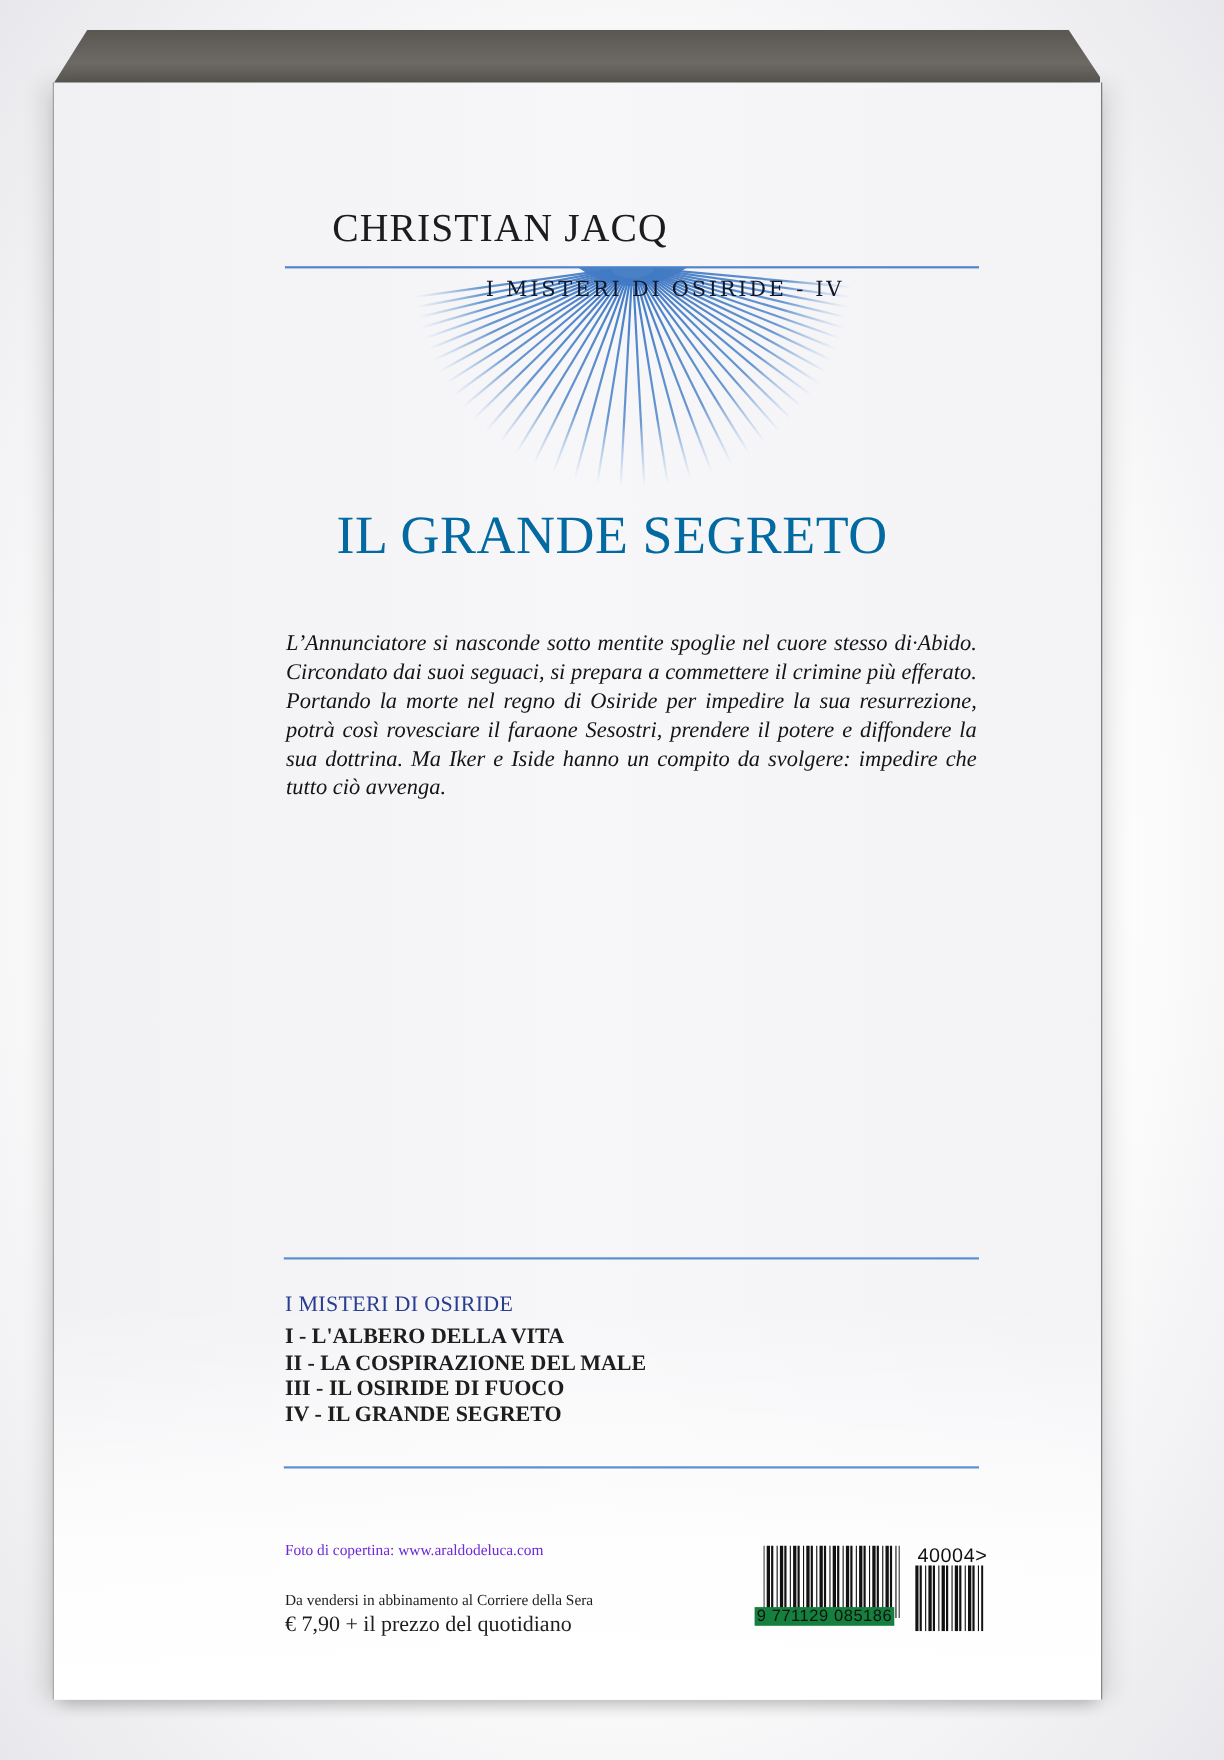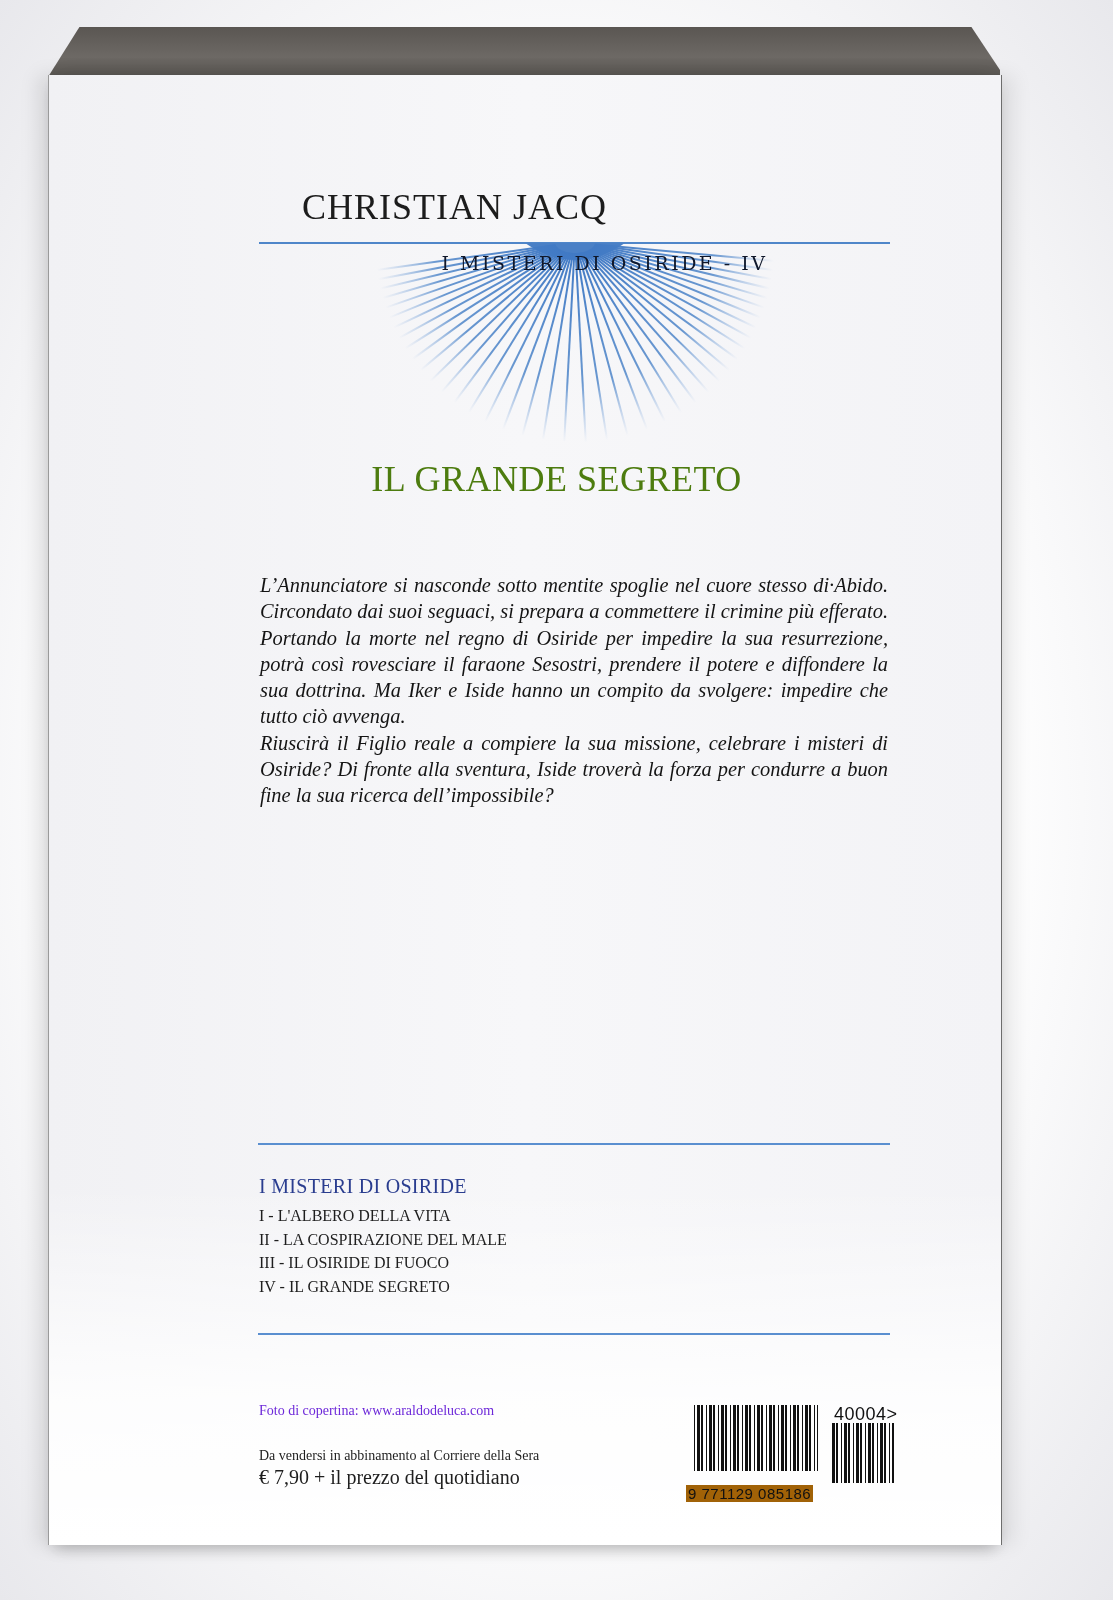--- a/index.html
+++ b/index.html
@@ -44,51 +44,51 @@
   .rule.mid { left: 258px; width: 632px; top: 1143px; height: 2px; background: #5a8fd0; }
   .rule.bot { left: 258px; width: 632px; top: 1333px; height: 2px; background: #5a8fd0; }
   .sunburst { position: absolute; left: 255px; top: 243px; width: 640px; height: 200px; }
   .series-line {
     position: absolute; left: 0; width: 1113px; top: 252px;
     text-align: center; font-family: "DejaVu Serif", serif; font-size: 19px;
     letter-spacing: 2.5px; color: #0f172a; margin-left: 48px;
   }
   .book-title {
     position: absolute; left: 0; width: 1113px; top: 458px;
-    text-align: center; font-size: 36px; letter-spacing: 0.5px; color: #4d7c0f;
+    text-align: center; font-size: 49px; letter-spacing: 0.5px; color: #0369a1;
   }
   .blurb {
     position: absolute; left: 260px; width: 628px; top: 572px;
     font-size: 20.4px; line-height: 26.3px; color: #141414;
     text-align: justify;
   }
   .blurb p { margin: 0; font-style: italic; }
   .series-box-title {
     position: absolute; left: 259px; top: 1175px;
     font-size: 20px; color: #2a3d8f; letter-spacing: 0.3px;
   }
   .series-list {
     position: absolute; left: 259px; top: 1204px; margin: 0; padding: 0; list-style: none;
-    font-size: 16px; line-height: 23.5px; color: #1e1e1e;
+    font-size: 20px; line-height: 23.5px; color: #1e1e1e; font-weight: bold;
   }
   .credit {
     position: absolute; left: 259px; top: 1403px; font-size: 14px; color: #6d28d9;
   }
   .sale-note {
     position: absolute; left: 259px; top: 1448px; font-size: 14px; color: #1e1e1e;
   }
   .price {
     position: absolute; left: 259px; top: 1466px; font-size: 20px; color: #1e1e1e;
   }
   .barcode-wrap { position: absolute; left: 686px; top: 1405px; width: 230px; height: 85px; }
   .barcode-main { position: absolute; left: 8px; top: 0; width: 124px; height: 66px; }
   .barcode-addon { position: absolute; left: 146px; top: 18px; width: 62px; height: 60px; }
   .barcode-digits {
-    position: absolute; left: 0; top: 80px; font-family: "Liberation Sans", sans-serif;
-    font-size: 15px; letter-spacing: 0.5px; color: #111; background: #a16207; padding: 0 2px;
+    position: absolute; left: 0; top: 56px; font-family: "Liberation Sans", sans-serif;
+    font-size: 15px; letter-spacing: 0.5px; color: #111; background: #15803d; padding: 0 2px;
   }
   .barcode-addon-digits {
     position: absolute; left: 148px; top: -1px; font-family: "Liberation Sans", sans-serif;
     font-size: 18px; letter-spacing: 0.5px; color: #111;
   }
 </style>
 </head>
 <body>
 
 <div class="scan-bg"></div>
@@ -156,21 +156,20 @@
       <line x1="300.4370479853239" y1="2.079116908177593" x2="62.258107206642194" y2="35.344987439019086"></line>
     </g>
 </svg>
 
 <div class="series-line">I MISTERI DI OSIRIDE - IV</div>
 
 <div class="book-title">IL GRANDE SEGRETO</div>
 
 <div class="blurb">
   <p>L’Annunciatore si nasconde sotto mentite spoglie nel cuore stesso di·Abido. Circondato dai suoi seguaci, si prepara a commettere il crimine più efferato. Portando la morte nel regno di Osiride per impedire la sua resurrezione, potrà così rovesciare il faraone Sesostri, prendere il potere e diffondere la sua dottrina. Ma Iker e Iside hanno un compito da svolgere: impedire che tutto ciò avvenga.</p>
-  <p>Riuscirà il Figlio reale a compiere la sua missione, celebrare i misteri di Osiride? Di fronte alla sventura, Iside troverà la forza per condurre a buon fine la sua ricerca dell’impossibile?</p>
 </div>
 
 <div class="rule mid"></div>
 <div class="series-box-title">I MISTERI DI OSIRIDE</div>
 <ul class="series-list">
   <li>I - L'ALBERO DELLA VITA</li>
   <li>II - LA COSPIRAZIONE DEL MALE</li>
   <li>III - IL OSIRIDE DI FUOCO</li>
   <li>IV - IL GRANDE SEGRETO</li>
 </ul>

